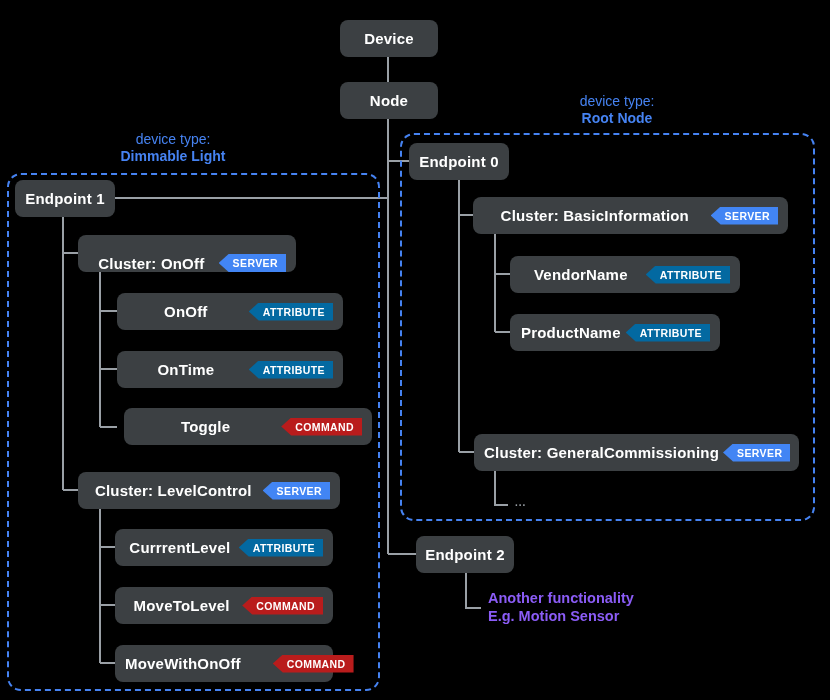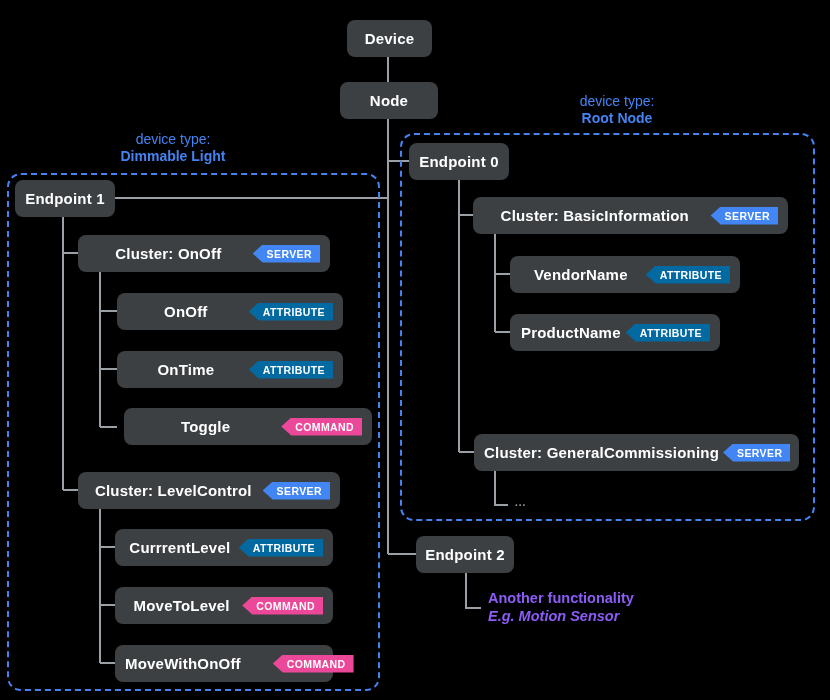--- a/index.html
+++ b/index.html
@@ -15,30 +15,30 @@
   }
   .box .lbl{flex:1;text-align:center;white-space:nowrap;letter-spacing:.2px;}
   .box.plain{justify-content:center;}
   .badge{
     flex:0 0 auto;margin-left:4px;color:#fff;font-size:10.5px;font-weight:700;
     letter-spacing:.4px;padding:3px 8px 3px 14px;white-space:nowrap;
     clip-path:polygon(0 50%,10px 0,100% 0,100% 100%,10px 100%);
   }
   .badge-server{background:#4285f4;}
   .badge-attribute{background:#0369a1;}
-  .badge-command{background:#ec4899;}
+  .badge-command{background:#b91c1c;}
   .group{
     position:absolute;border:2px dashed #4683f2;border-radius:14px;background:transparent;
   }
   .group-label{
     position:absolute;text-align:center;color:#4683f2;font-size:14px;line-height:17px;
   }
   .group-label .bold{font-weight:700;}
   .annot{position:absolute;color:#8b5cf6;font-size:14.5px;line-height:18px;font-weight:700;}
-  .annot .italic{font-style:italic;}
+  .annot .italic{}
   .ellipsis{position:absolute;color:#9aa0a6;font-size:10px;letter-spacing:1px;font-weight:700;}
 </style>
 </head>
 <body>
 
 <div class="canvas">
 
   <svg class="wires" width="830" height="700" viewBox="0 0 830 700">
     <g stroke="#9aa0a6" stroke-width="2" fill="none">
 
@@ -77,21 +77,21 @@
 
   <div class="group-label" style="left:63px;top:131px;width:220px;">
     <div>device type:</div>
     <div class="bold">Dimmable Light</div>
   </div>
   <div class="group-label" style="left:507px;top:93px;width:220px;">
     <div>device type:</div>
     <div class="bold">Root Node</div>
   </div>
 
-  <div class="box plain" style="left:340px;top:20px;width:85px;margin-left:7px;">
+  <div class="box plain" style="left:340px;top:20px;width:98px;">
     <span class="lbl">Device</span>
   </div>
   <div class="box plain" style="left:340px;top:82px;width:98px;justify-content:flex-end;">
     <span class="lbl">Node</span>
   </div>
 
   <div class="box plain" style="left:409px;top:143px;width:100px;">
     <span class="lbl">Endpoint 0</span>
   </div>
   <div class="box plain" style="left:15px;top:180px;width:100px;">
@@ -112,21 +112,21 @@
   <div class="box" style="left:510px;top:314px;width:210px;">
     <span class="lbl">ProductName</span>
     <span class="badge badge-attribute">ATTRIBUTE</span>
   </div>
   <div class="box" style="left:474px;top:434px;width:325px;">
     <span class="lbl">Cluster: GeneralCommissioning</span>
     <span class="badge badge-server">SERVER</span>
   </div>
   <div class="ellipsis" style="left:515px;top:497px;">...</div>
 
-  <div class="box" style="left:78px;top:235px;width:252px;">
+  <div class="box" style="left:78px;top:235px;width:218px;align-items:flex-end;">
     <span class="lbl">Cluster: OnOff</span>
     <span class="badge badge-server">SERVER</span>
   </div>
   <div class="box" style="left:117px;top:293px;width:226px;">
     <span class="lbl">OnOff</span>
     <span class="badge badge-attribute">ATTRIBUTE</span>
   </div>
   <div class="box" style="left:117px;top:351px;width:226px;">
     <span class="lbl">OnTime</span>
     <span class="badge badge-attribute">ATTRIBUTE</span>

